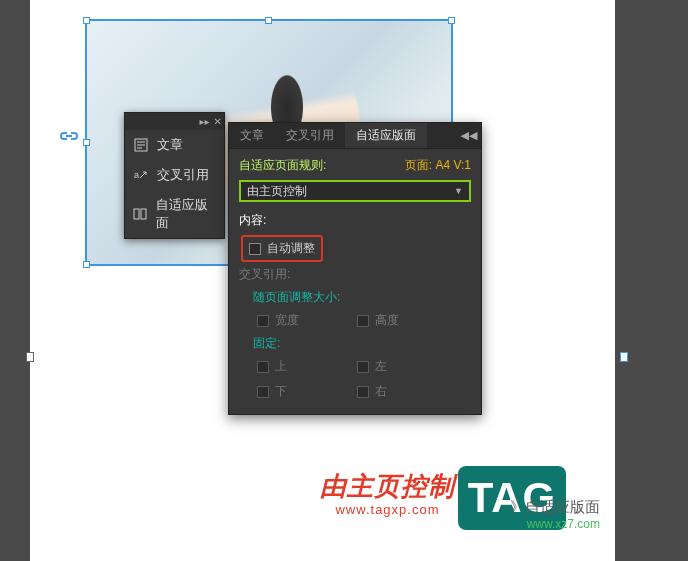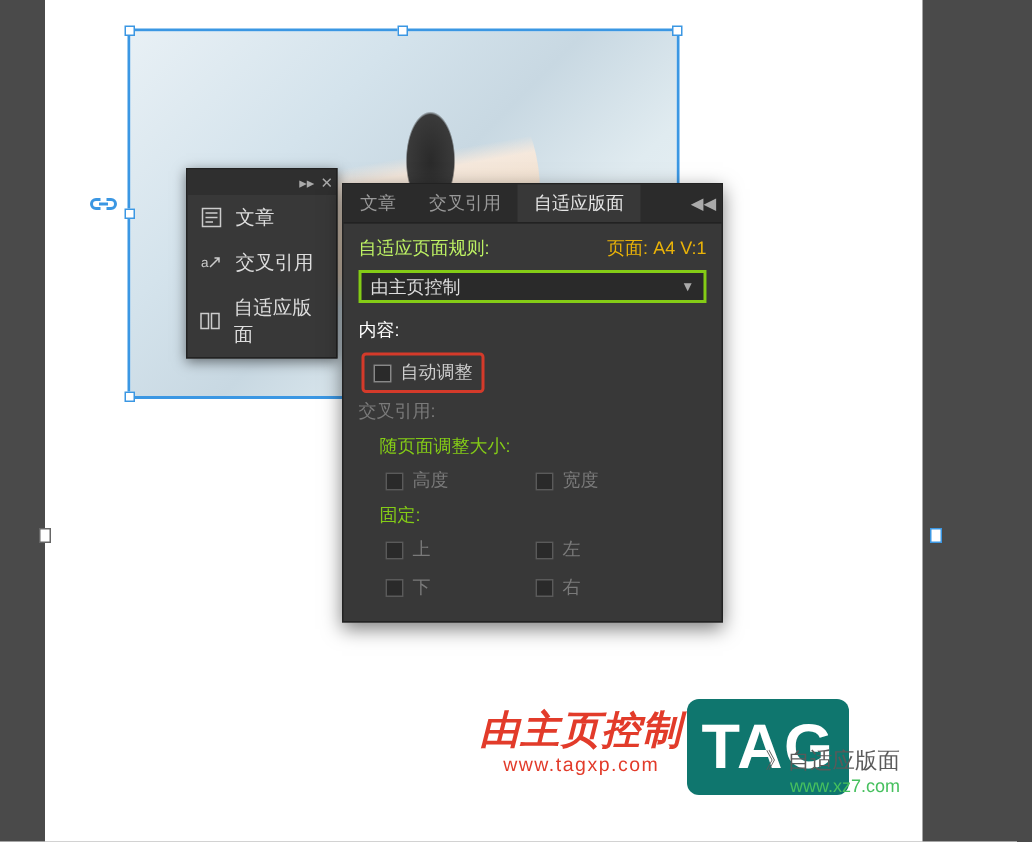--- a/index.html
+++ b/index.html
@@ -219,21 +219,21 @@
     border: 1px solid #888;
     background: #2a2a2a;
     display: inline-block;
   }
   .disabled { color: #7a7a7a; }
   .disabled .cb { border-color: #5a5a5a; }
   .sub-group {
     padding-left: 14px;
   }
   .sub-label {
-    color: #84cc16;
+    color: #14b8a6;
     margin: 6px 0 6px 0;
   }
   .cb-grid {
     display: grid;
     grid-template-columns: 100px 100px;
     row-gap: 8px;
     padding-left: 4px;
   }
 
   
@@ -377,25 +377,25 @@
         <span>自动调整</span>
       </label>
     </div>
 
     <div class="section-label disabled">交叉引用:</div>
     <div class="sub-group">
       <div class="sub-label">随页面调整大小:</div>
       <div class="cb-grid">
         <label class="checkbox-row disabled">
           <span class="cb"></span>
+          <span>宽度</span>
+        </label>
+        <label class="checkbox-row disabled">
+          <span class="cb"></span>
           <span>高度</span>
-        </label>
-        <label class="checkbox-row disabled">
-          <span class="cb"></span>
-          <span>宽度</span>
         </label>
       </div>
       <div class="sub-label">固定:</div>
       <div class="cb-grid">
         <label class="checkbox-row disabled">
           <span class="cb"></span>
           <span>上</span>
         </label>
         <label class="checkbox-row disabled">
           <span class="cb"></span>

